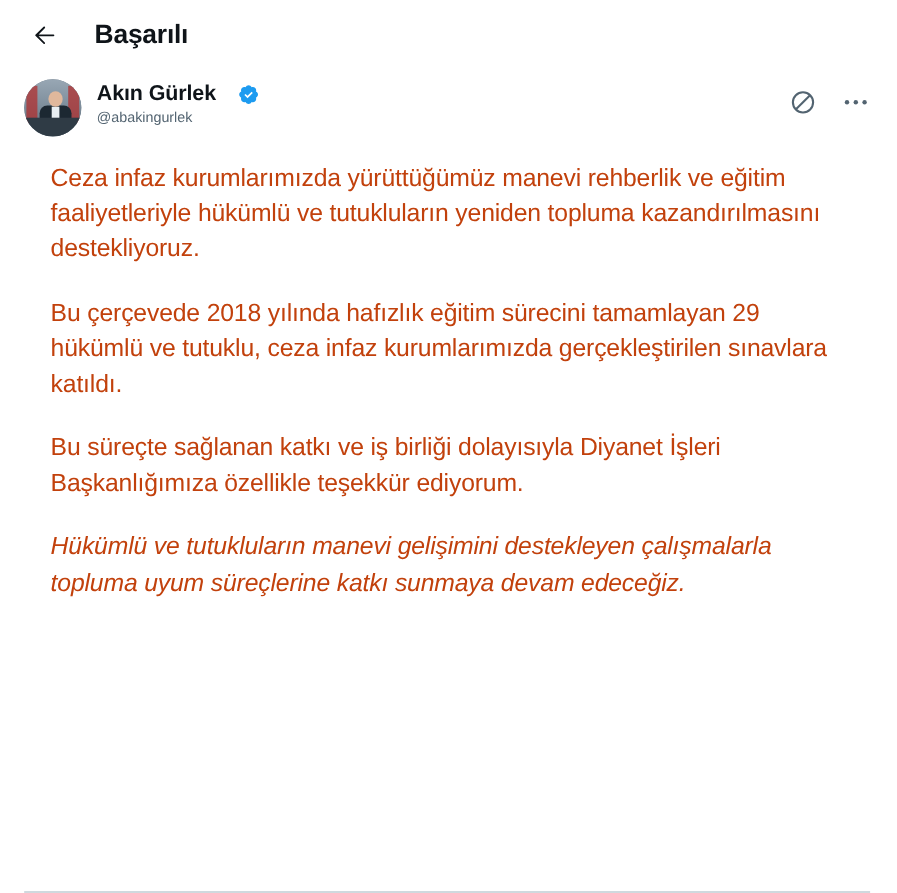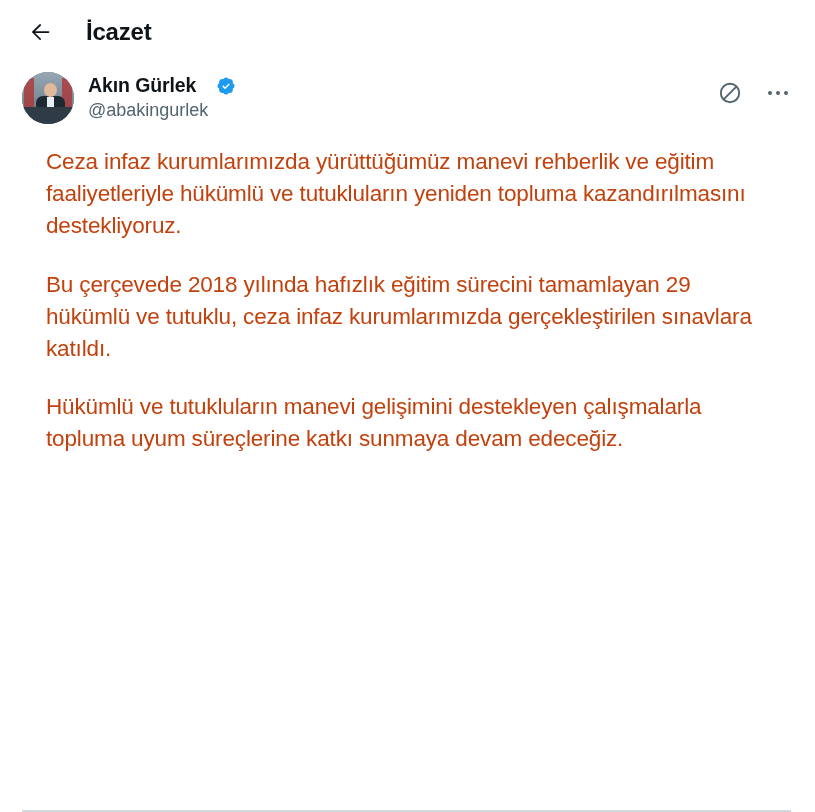--- a/index.html
+++ b/index.html
@@ -145,21 +145,21 @@
     letter-spacing: -0.1px;
     line-height: 1.2;
   }
   .verified {
     width: 20px;
     height: 20px;
     flex: 0 0 auto;
     display: block;
   }
   .handle {
-    font-size: 18px;
+    font-size: 13px;
     color: #536471;
     line-height: 1.3;
     margin-top: 2px;
   }
 
   .head-actions {
     position: absolute;
     right: 0;
     top: 16px;
     display: flex;
@@ -192,21 +192,21 @@
   .post-body {
     padding: 22px 26px 0 24px;
     font-size: 22.5px;
     line-height: 1.43;
     color: #c2410c;
     letter-spacing: -0.15px;
   }
   .post-body p {
     margin: 0 0 26px 0;
   }
-  .post-body p:last-child { margin-bottom: 0; }
+  .post-body p:last-child { margin-bottom: 0; font-style: italic; }
 
   .bottom-rule {
     position: absolute;
     left: 22px;
     right: 24px;
     bottom: 0;
     height: 2px;
     background: #cfd9de;
   }
 </style>
@@ -214,21 +214,21 @@
 <body>
 
 <div class="screen">
 
   <div class="header">
     <div class="back-btn">
       <svg width="24" height="24" viewBox="0 0 24 24">
         <path d="M10.6 4.3 3.2 11.6a.55.55 0 0 0 0 .8l7.4 7.3a.8.8 0 1 0 1.12-1.14L6.1 12.9h13.5a.8.8 0 0 0 0-1.6H6.1l5.62-5.66A.8.8 0 0 0 10.6 4.3z" fill="#0f1419"></path>
       </svg>
     </div>
-    <div class="header-title">İcazet</div>
+    <div class="header-title">Başarılı</div>
   </div>
 
   <div class="post">
     <div class="post-head">
 
       <div class="avatar">
         <div class="sky"></div>
         <div class="flagl"></div>
         <div class="flagr"></div>
         <div class="person-body"></div>
@@ -261,18 +261,19 @@
               <span></span>
               <span></span>
           </div>
         </div>
       </div>
     </div>
 
     <div class="post-body">
       <p>Ceza infaz kurumlarımızda yürüttüğümüz manevi rehberlik ve eğitim faaliyetleriyle hükümlü ve tutukluların yeniden topluma kazandırılmasını destekliyoruz.</p>
       <p>Bu çerçevede 2018 yılında hafızlık eğitim sürecini tamamlayan 29 hükümlü ve tutuklu, ceza infaz kurumlarımızda gerçekleştirilen sınavlara katıldı.</p>
+      <p>Bu süreçte sağlanan katkı ve iş birliği dolayısıyla Diyanet İşleri Başkanlığımıza özellikle teşekkür ediyorum.</p>
       <p>Hükümlü ve tutukluların manevi gelişimini destekleyen  çalışmalarla topluma uyum süreçlerine katkı sunmaya devam edeceğiz.</p>
     </div>
   </div>
 
   <div class="bottom-rule"></div>
 </div>
 
 </body></html>

